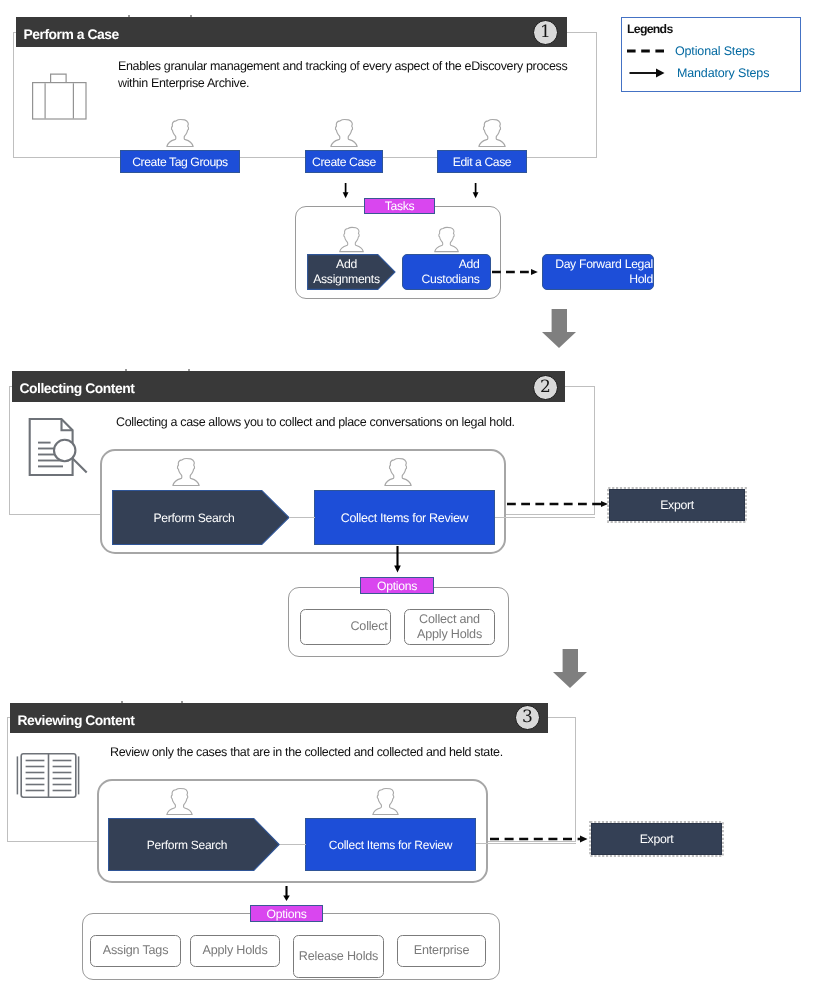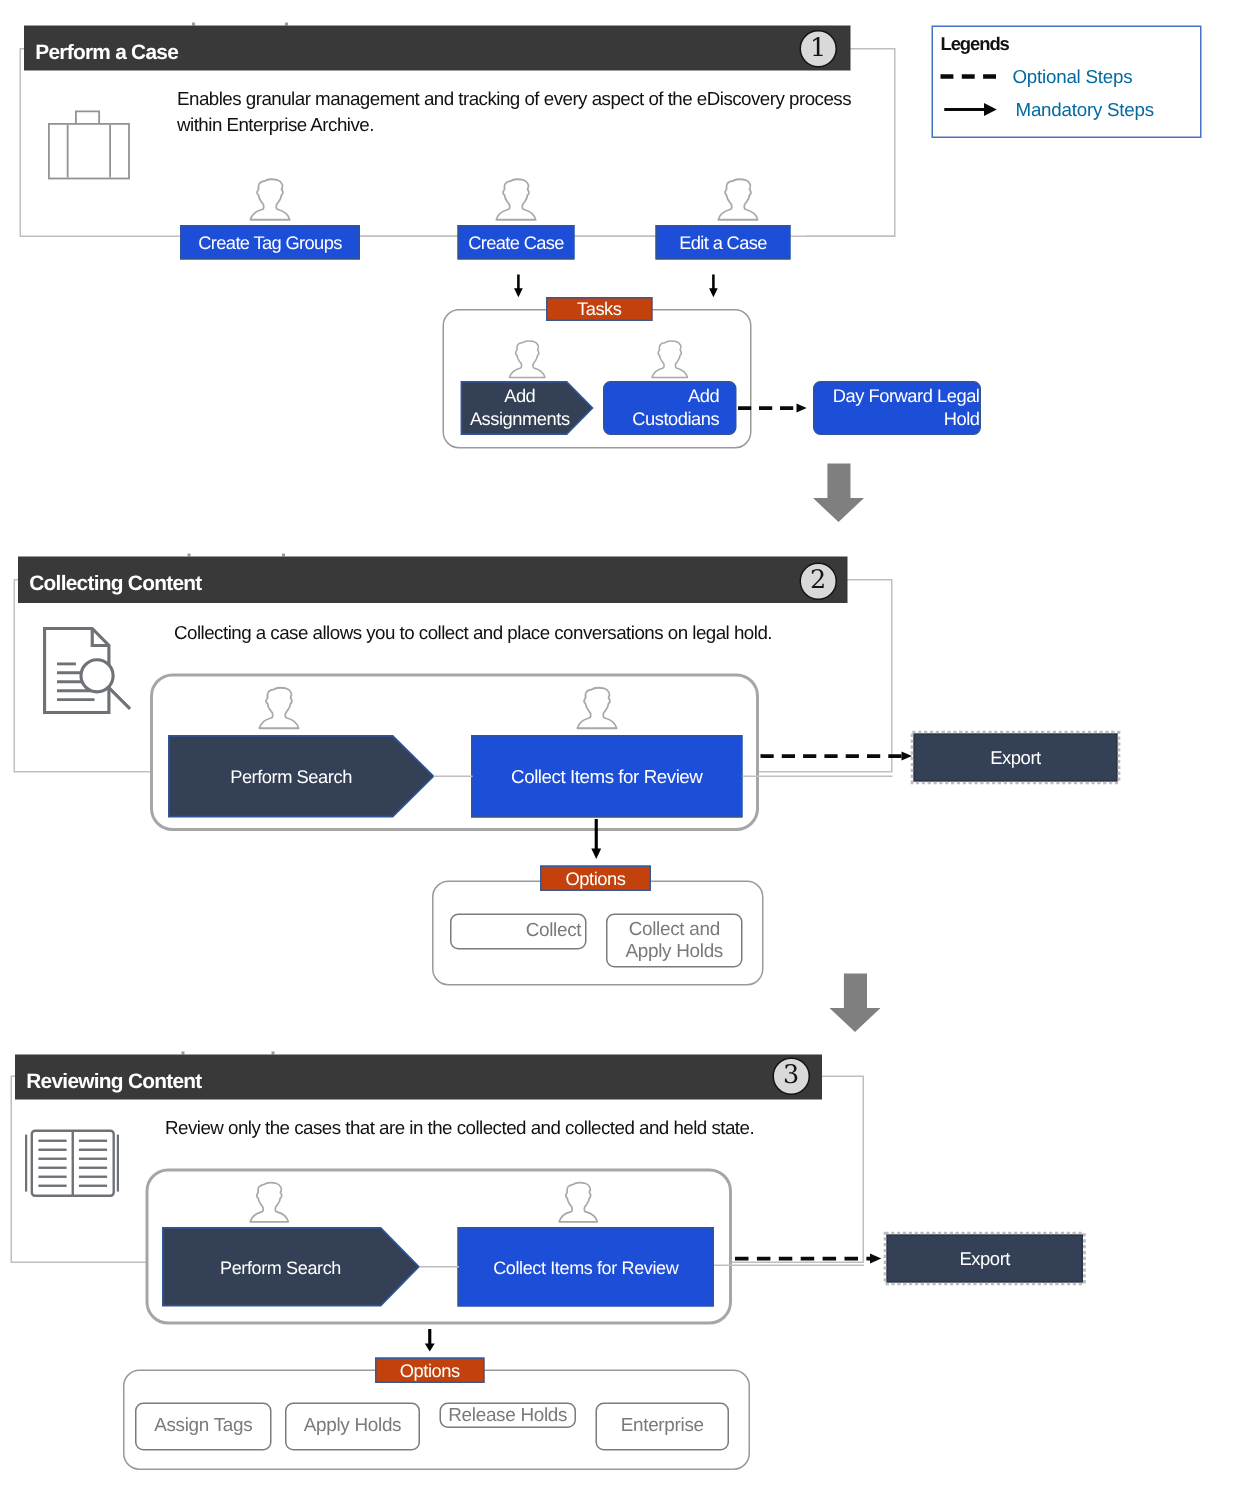--- a/index.html
+++ b/index.html
@@ -18,21 +18,21 @@
   .desc{position:absolute;font-size:12.5px;letter-spacing:-0.35px;color:#111111;line-height:16.5px;}
   
   .navy{position:absolute;background:#1d4ed8;color:#ffffff;display:flex;align-items:center;
         justify-content:center;text-align:right;box-sizing:border-box;border:1.1px solid #2f5597;}
   .navy.rounded{border-radius:5px;}
   .navy.ol{border:1.1px solid #2f5597;}
   
   .cont{position:absolute;border:2.8px solid #a6a6a6;border-radius:15px;box-sizing:border-box;background:#fff;}
   .cont.thin{border-width:0.9px;border-radius:11px;border-color:#9a9a9a;}
   
-  .glabel{position:absolute;background:#c2410c;border:1.2px solid #3a5894;color:#ffffff;
+  .glabel{position:absolute;background:#d946ef;border:1.2px solid #3a5894;color:#ffffff;
           display:flex;align-items:center;justify-content:center;box-sizing:border-box;font-size:12.2px;letter-spacing:-0.3px;}
   
   .obtn{position:absolute;border:1.15px solid #7b7b7b;border-radius:5.5px;background:#ffffff;color:#7a7a7a;
         display:flex;align-items:center;justify-content:center;text-align:center;box-sizing:border-box;
         font-size:12.6px;letter-spacing:-0.2px;line-height:15.5px;}
   
   .exp{position:absolute;background:#344055;color:#fff;display:flex;align-items:center;justify-content:center;
        box-sizing:border-box;font-size:12.3px;letter-spacing:-0.3px;}
   .exp-frame{position:absolute;pointer-events:none;}
   
@@ -198,21 +198,21 @@
   <rect x="2.5" y="2.5" width="135" height="31" fill="none" stroke="#2b3548" stroke-width="1"></rect>
 </svg>
 
 <svg class="abs" style="left:391px;top:545px;" width="13" height="30">
   <line x1="6.5" y1="1" x2="6.5" y2="22" stroke="#000" stroke-width="2.1"></line>
   <path d="M3.2 20.6 L6.5 27.6 L9.8 20.6 Z" fill="#000"></path>
 </svg>
 
 <div class="cont thin" style="left:288px;top:587px;width:221px;height:70px;"></div>
 <div class="glabel" style="left:360px;top:577px;width:74px;height:17px;">Options</div>
-<div class="obtn" style="left:300px;top:609px;width:91px;height:24px;padding-left:47px;">
+<div class="obtn" style="left:300px;top:609px;width:91px;height:36px;padding-left:47px;">
   <span>Collect</span>
 </div>
 <div class="obtn" style="left:404px;top:609px;width:91px;height:36px;">
   <span style="display:block;width:72px;">Collect and Apply Holds</span>
 </div>
 
 <svg class="abs" style="left:553px;top:649px;" width="34" height="39">
   <path d="M9.6 0 L25 0 L25 23 L34 23 L17 39 L0 23 L9.6 23 Z" fill="#7f7f7f"></path>
 </svg>
 
@@ -286,18 +286,18 @@
 </svg>
 
 <div class="cont thin" style="left:82px;top:913px;width:418px;height:67px;"></div>
 <div class="glabel" style="left:250px;top:905px;width:73px;height:17px;">Options</div>
 <div class="obtn" style="left:90px;top:935px;width:91px;height:32px;">
   <span>Assign Tags</span>
 </div>
 <div class="obtn" style="left:190px;top:935px;width:90px;height:32px;">
   <span>Apply Holds</span>
 </div>
-<div class="obtn" style="left:293px;top:935px;width:91px;height:17px;">
+<div class="obtn" style="left:293px;top:935px;width:91px;height:43px;">
   <span>Release Holds</span>
 </div>
 <div class="obtn" style="left:397px;top:935px;width:89px;height:32px;">
   <span>Enterprise</span>
 </div>
 
 </body></html>

